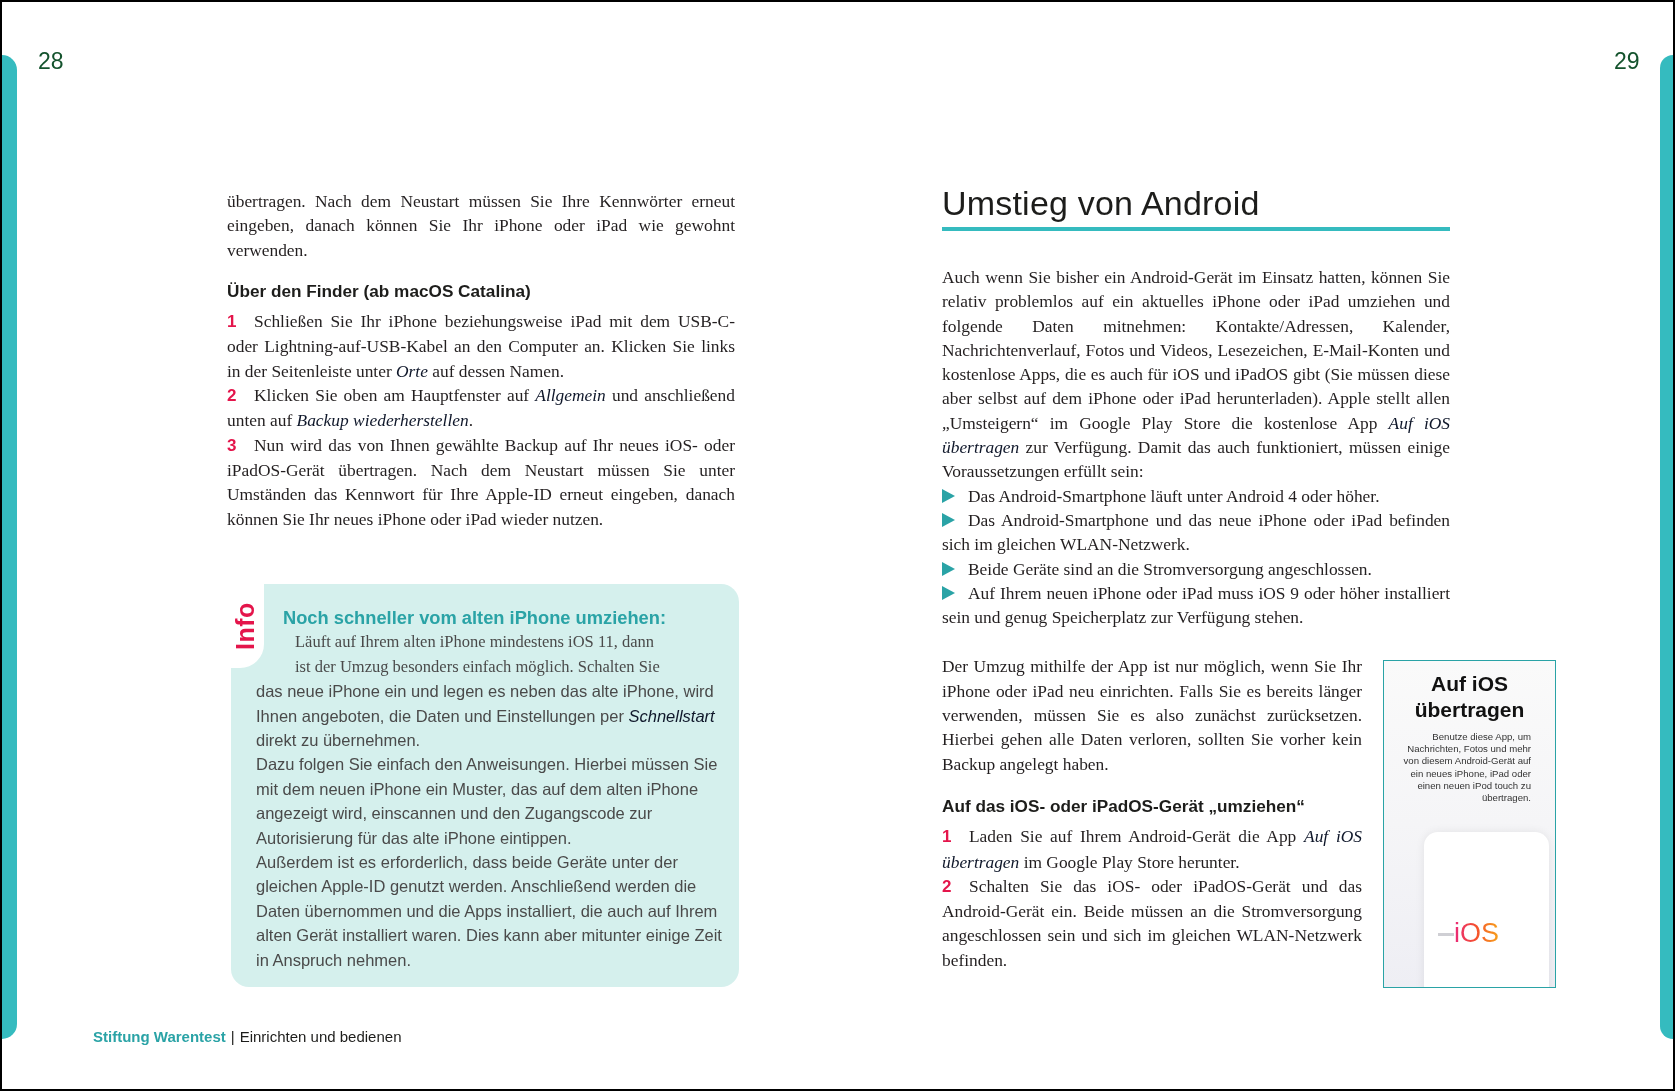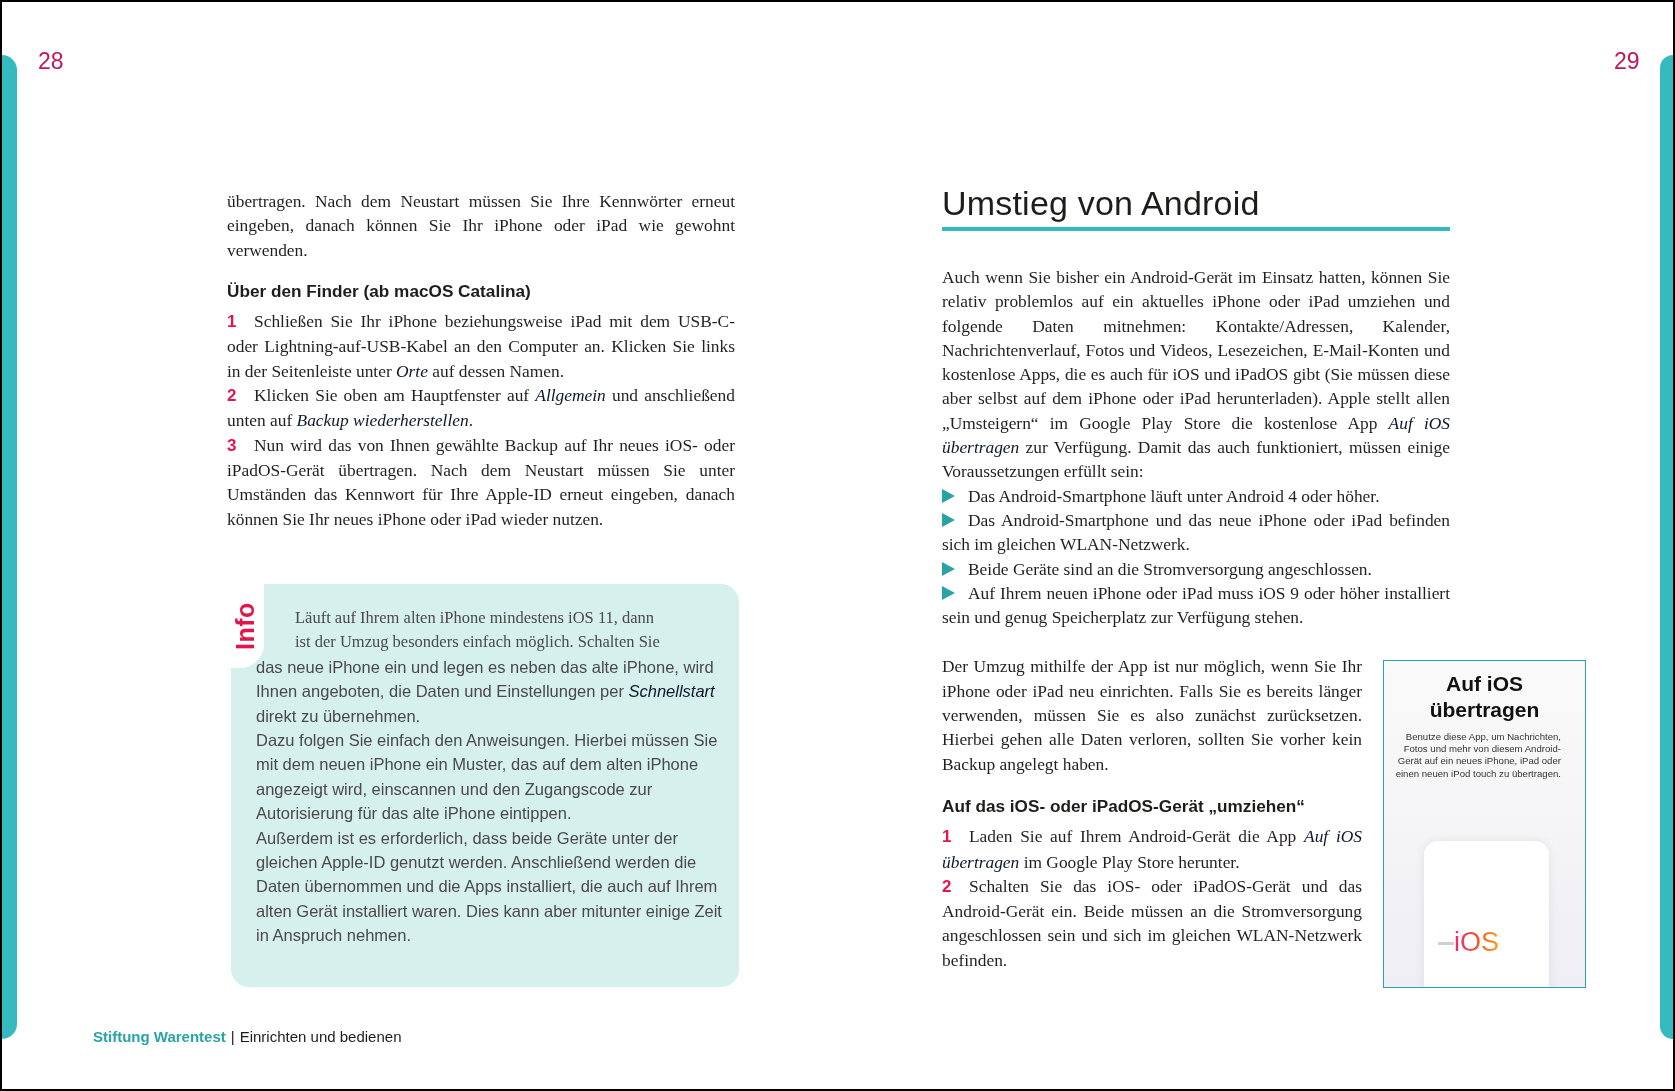--- a/index.html
+++ b/index.html
@@ -6,21 +6,21 @@
   body {
     width: 1675px; height: 1091px; position: relative; overflow: hidden;
     background: #ffffff; color: #231f20;
     box-sizing: border-box; border: 2px solid #000;
   }
 
   .edge-tab { position: absolute; background: #35bbbf; }
   #edge-left  { left: 0; top: 53px; width: 15px; height: 984px; border-radius: 0 16px 16px 0; }
   #edge-right { right: 0; top: 53px; width: 13px; height: 984px; border-radius: 16px 0 0 16px; }
 
-  .page-num { position: absolute; top: 46px; font-family: "Liberation Sans", sans-serif; font-size: 23px; color: #be185d; }
+  .page-num { position: absolute; top: 46px; font-family: "Liberation Sans", sans-serif; font-size: 23px; color: #14532d; }
   #pn-left  { left: 36px; }
   #pn-right { left: 1612px; }
 
   .col { position: absolute; font-family: "Liberation Serif", "DejaVu Serif", serif; font-size: 17.4px; line-height: 24.3px; color: #231f20; }
   #col-left  { left: 225px; top: 187px; width: 508px; }
   #col-right { left: 940px; top: 183px; width: 508px; }
 
   .just { text-align: justify; margin: 0; }
   .teal-italic { color: #0f172a; font-style: italic; }
   .h-sub { font-family: "Liberation Sans", sans-serif; font-weight: bold; font-size: 17.2px; margin: 17px 0 6px 0; color: #1d1d1b; }
@@ -44,26 +44,26 @@
     position: absolute; left: -4px; top: 0; width: 84px; height: 36px;
     transform-origin: 0 0; transform: translate(0, 84px) rotate(-90deg);
     font-family: "Liberation Sans", sans-serif; font-weight: bold; font-size: 25px; color: #e4154b;
     text-align: center; line-height: 36px; letter-spacing: 0.5px;
   }
   #info-content { position: absolute; left: 25px; top: 22px; width: 470px; font-family: "Liberation Sans", sans-serif; font-size: 16.5px; line-height: 24.4px; color: #4a4a4a; }
   #info-title { font-weight: bold; font-size: 18.3px; color: #2aa3a6; margin-left: 27px; }
   .indent { margin-left: 39px; font-family: Liberation Serif, serif; }
 
   #phone-box {
-    position: absolute; left: 1381px; top: 658px; width: 203px; height: 328px; box-sizing: border-box;
+    position: absolute; left: 1381px; top: 658px; width: 173px; height: 328px; box-sizing: border-box;
     border: 1.5px solid #2aa3a6; background: linear-gradient(#fafafa 0%, #f5f5f7 50%, #eeeef4 100%); overflow: hidden;
   }
   #phone-title { position: absolute; left: 0; width: 100%; top: 10px; text-align: center; font-family: "Liberation Sans", sans-serif; font-weight: bold; font-size: 21px; line-height: 26px; color: #111; }
   #phone-desc { position: absolute; left: 6px; right: 24px; top: 70px; text-align: right; font-family: "Liberation Sans", sans-serif; font-size: 9.6px; line-height: 12.2px; color: #333; }
-  #phone-device { position: absolute; left: 40px; top: 180px; width: 125px; height: 175px; background: #fff; border-radius: 14px; box-shadow: 0 0 10px rgba(0,0,0,0.08); }
+  #phone-device { position: absolute; left: 40px; top: 171px; width: 125px; height: 175px; background: #fff; border-radius: 14px; box-shadow: 0 0 10px rgba(0,0,0,0.08); }
   #ios-logo { position: absolute; left: 30px; top: 86px; font-family: "Liberation Sans", sans-serif; font-size: 27px; background: linear-gradient(90deg, #e9287a, #f5512c, #f7a31a); -webkit-background-clip: text; background-clip: text; color: transparent; }
   #ios-arrow { position: absolute; left: 14px; top: 101px; width: 16px; height: 3px; background: #cfcfd4; }
 
   #footer { position: absolute; left: 91px; top: 1026px; font-family: "Liberation Sans", sans-serif; font-size: 15px; color: #1d1d1b; }
   #footer-brand { color: #2aa3a6; font-weight: bold; }
   #footer-sep { margin: 0 5px; }
 </style>
 </head>
 <body>
 
@@ -86,20 +86,21 @@
   <p class="step">
     <span class="step-num">3</span><span>Nun wird das von Ihnen gewählte Backup auf Ihr neues iOS- oder iPadOS-Gerät übertragen. Nach dem Neustart müssen Sie unter Umständen das Kennwort für Ihre Apple-ID erneut eingeben, danach können Sie Ihr neues iPhone oder iPad wieder nutzen.</span>
   </p>
 </div>
 
 <div id="info-box">
   <div id="info-tab">
     <div id="info-label">Info</div>
   </div>
   <div id="info-content">
+    <div id="info-title">Noch schneller vom alten iPhone umziehen:</div>
     <div class="indent">Läuft auf Ihrem alten iPhone mindestens iOS 11, dann</div>
     <div class="indent">ist der Umzug besonders einfach möglich. Schalten Sie</div>
     <div><span>das neue iPhone ein und legen es neben das alte iPhone, wird Ihnen angeboten, die Daten und Einstellungen per </span><span class="teal-italic">Schnellstart</span><span> direkt zu übernehmen.</span></div>
     <div>Dazu folgen Sie einfach den Anweisungen. Hierbei müssen Sie mit dem neuen iPhone ein Muster, das auf dem alten iPhone angezeigt wird, einscannen und den Zugangscode zur Autorisierung für das alte iPhone eintippen.</div>
     <div>Außerdem ist es erforderlich, dass beide Geräte unter der gleichen Apple-ID genutzt werden. Anschließend werden die Daten übernommen und die Apps installiert, die auch auf Ihrem alten Gerät installiert waren. Dies kann aber mitunter einige Zeit in Anspruch nehmen.</div>
   </div>
 </div>
 
 <div id="col-right" class="col">
   <h1 class="chapter-title">Umstieg von Android</h1>

